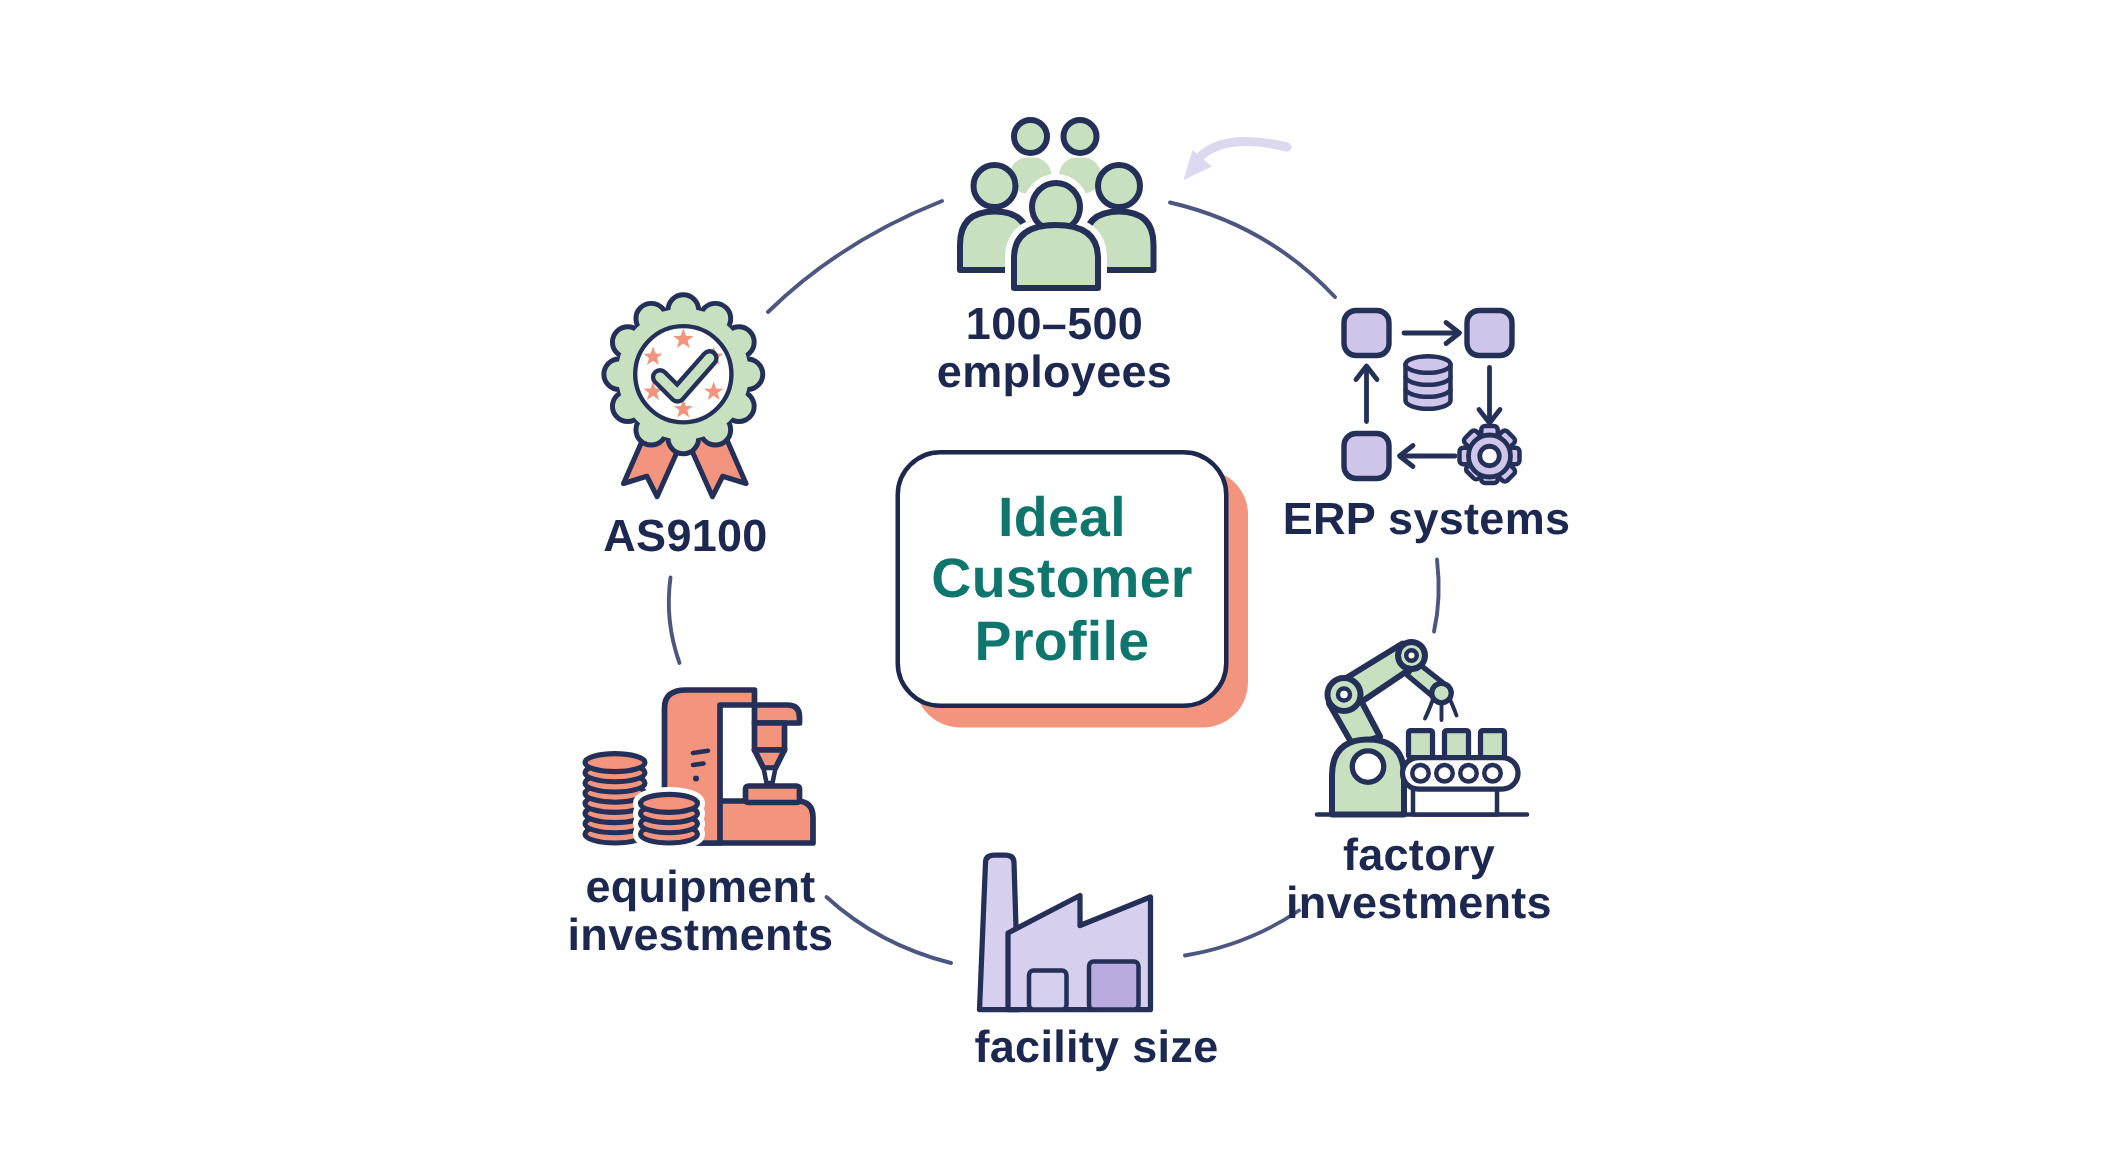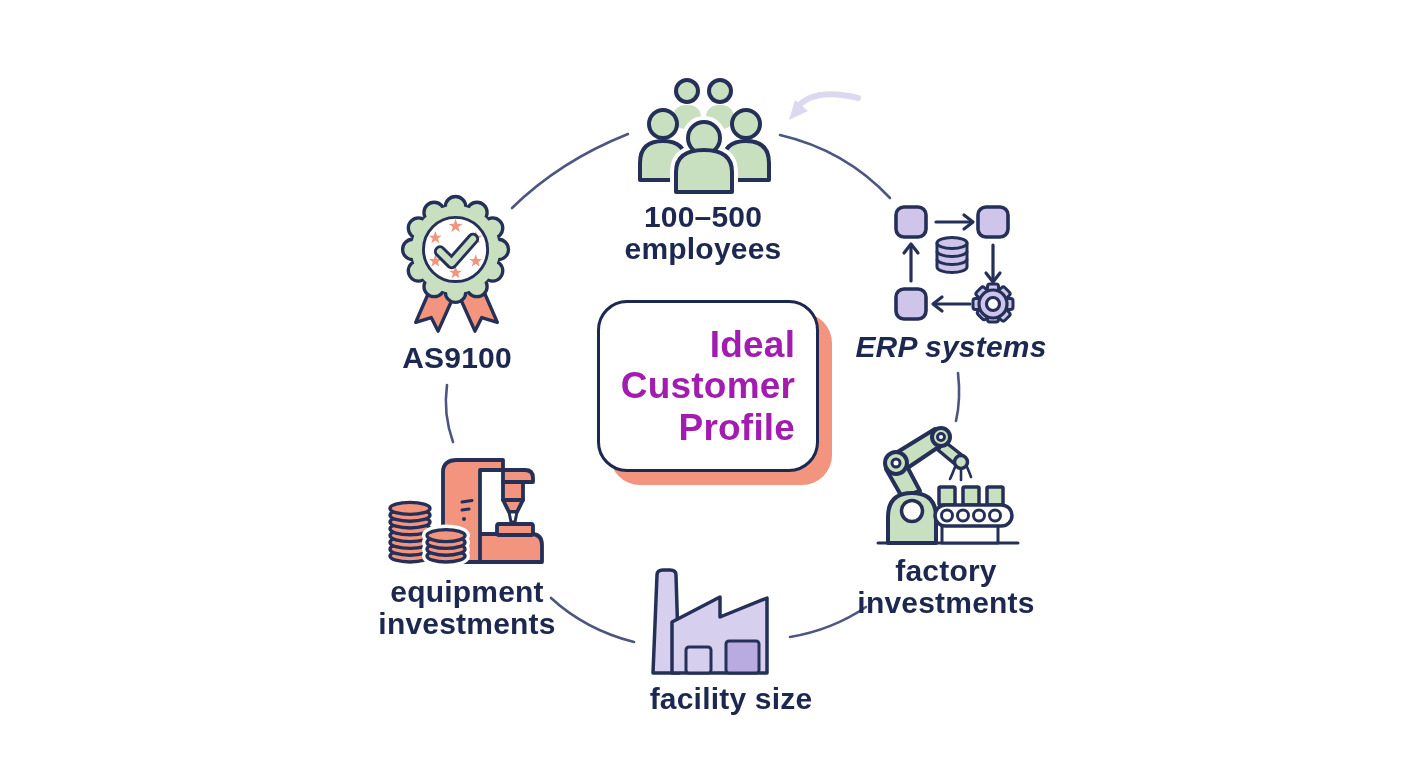--- a/index.html
+++ b/index.html
@@ -18,22 +18,22 @@
     position:absolute;color:#a7a2cb;font-size:25px;font-weight:normal;
     line-height:1.3;text-align:left;white-space:nowrap;letter-spacing:0.3px;
   }
   .center-card{
     position:absolute;left:597px;top:300px;width:216px;height:166px;
     background:#ffffff;border:3.5px solid #1d2850;border-radius:30px;
     box-shadow:13px 13px 0 0 #f2947e;
     display:flex;align-items:center;justify-content:center;
   }
   .center-card .title{
-    color:#a21caf;font-weight:bold;font-size:37px;line-height:1.12;
-    text-align:right;letter-spacing:0.2px;
+    color:#0f766e;font-weight:bold;font-size:37px;line-height:1.12;
+    text-align:center;letter-spacing:0.2px;
   }
 </style>
 </head>
 <body>
 
 <div class="canvas">
 
   <svg class="abs" style="left:0;top:0;" width="1408" height="768" viewBox="0 0 1408 768">
     <g fill="none" stroke="#4c5680" stroke-width="2.6" stroke-linecap="round">
       <path d="M512,208 Q560,161 628,134"></path>
@@ -230,21 +230,21 @@
         <path d="M40,56 L52,68 L74,43" fill="none" stroke="#c8e0c0" stroke-width="6.5" stroke-linecap="round"></path>
       </g>
     </g>
   </svg>
 
   <div class="node-label" style="left:703px;top:201px;">
     <div>100–500</div>
     <div>employees</div>
   </div>
 
-  <div class="node-label" style="left:951px;top:331px;font-style:italic;">
+  <div class="node-label" style="left:951px;top:331px;">
     <div>ERP systems</div>
   </div>
 
   <div class="node-label" style="left:946px;top:555px;">
     <div>factory</div>
     <div>investments</div>
   </div>
 
   <div class="node-label" style="left:731px;top:683px;">
     <div>facility size</div>

